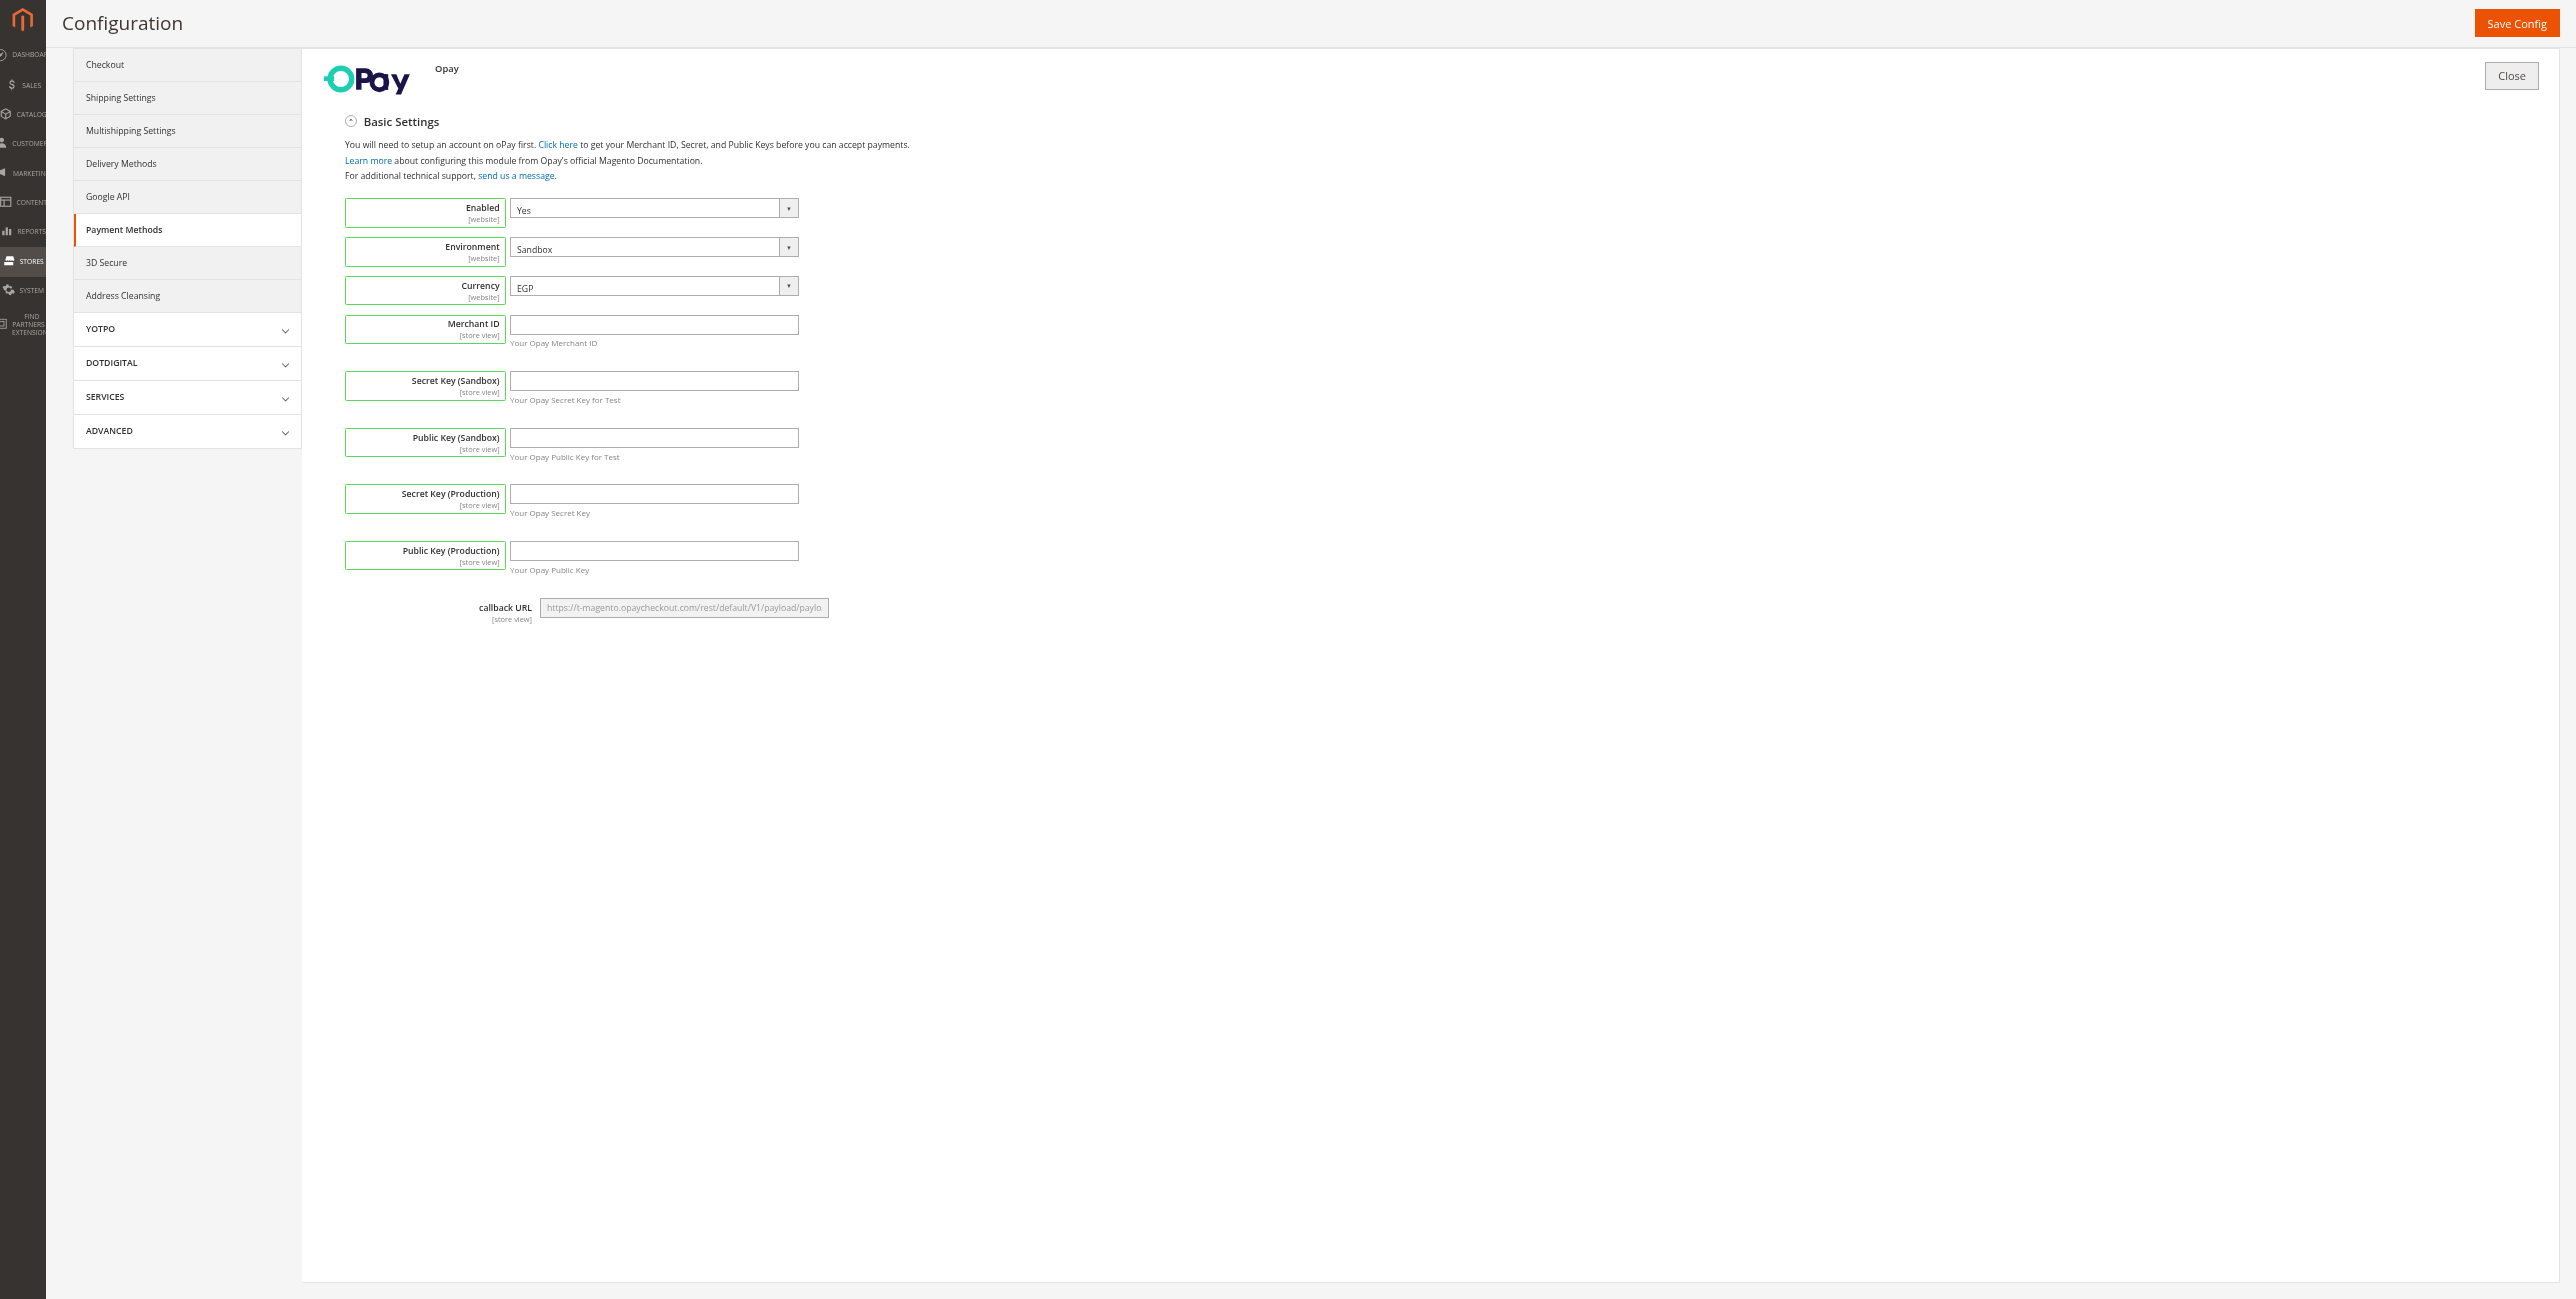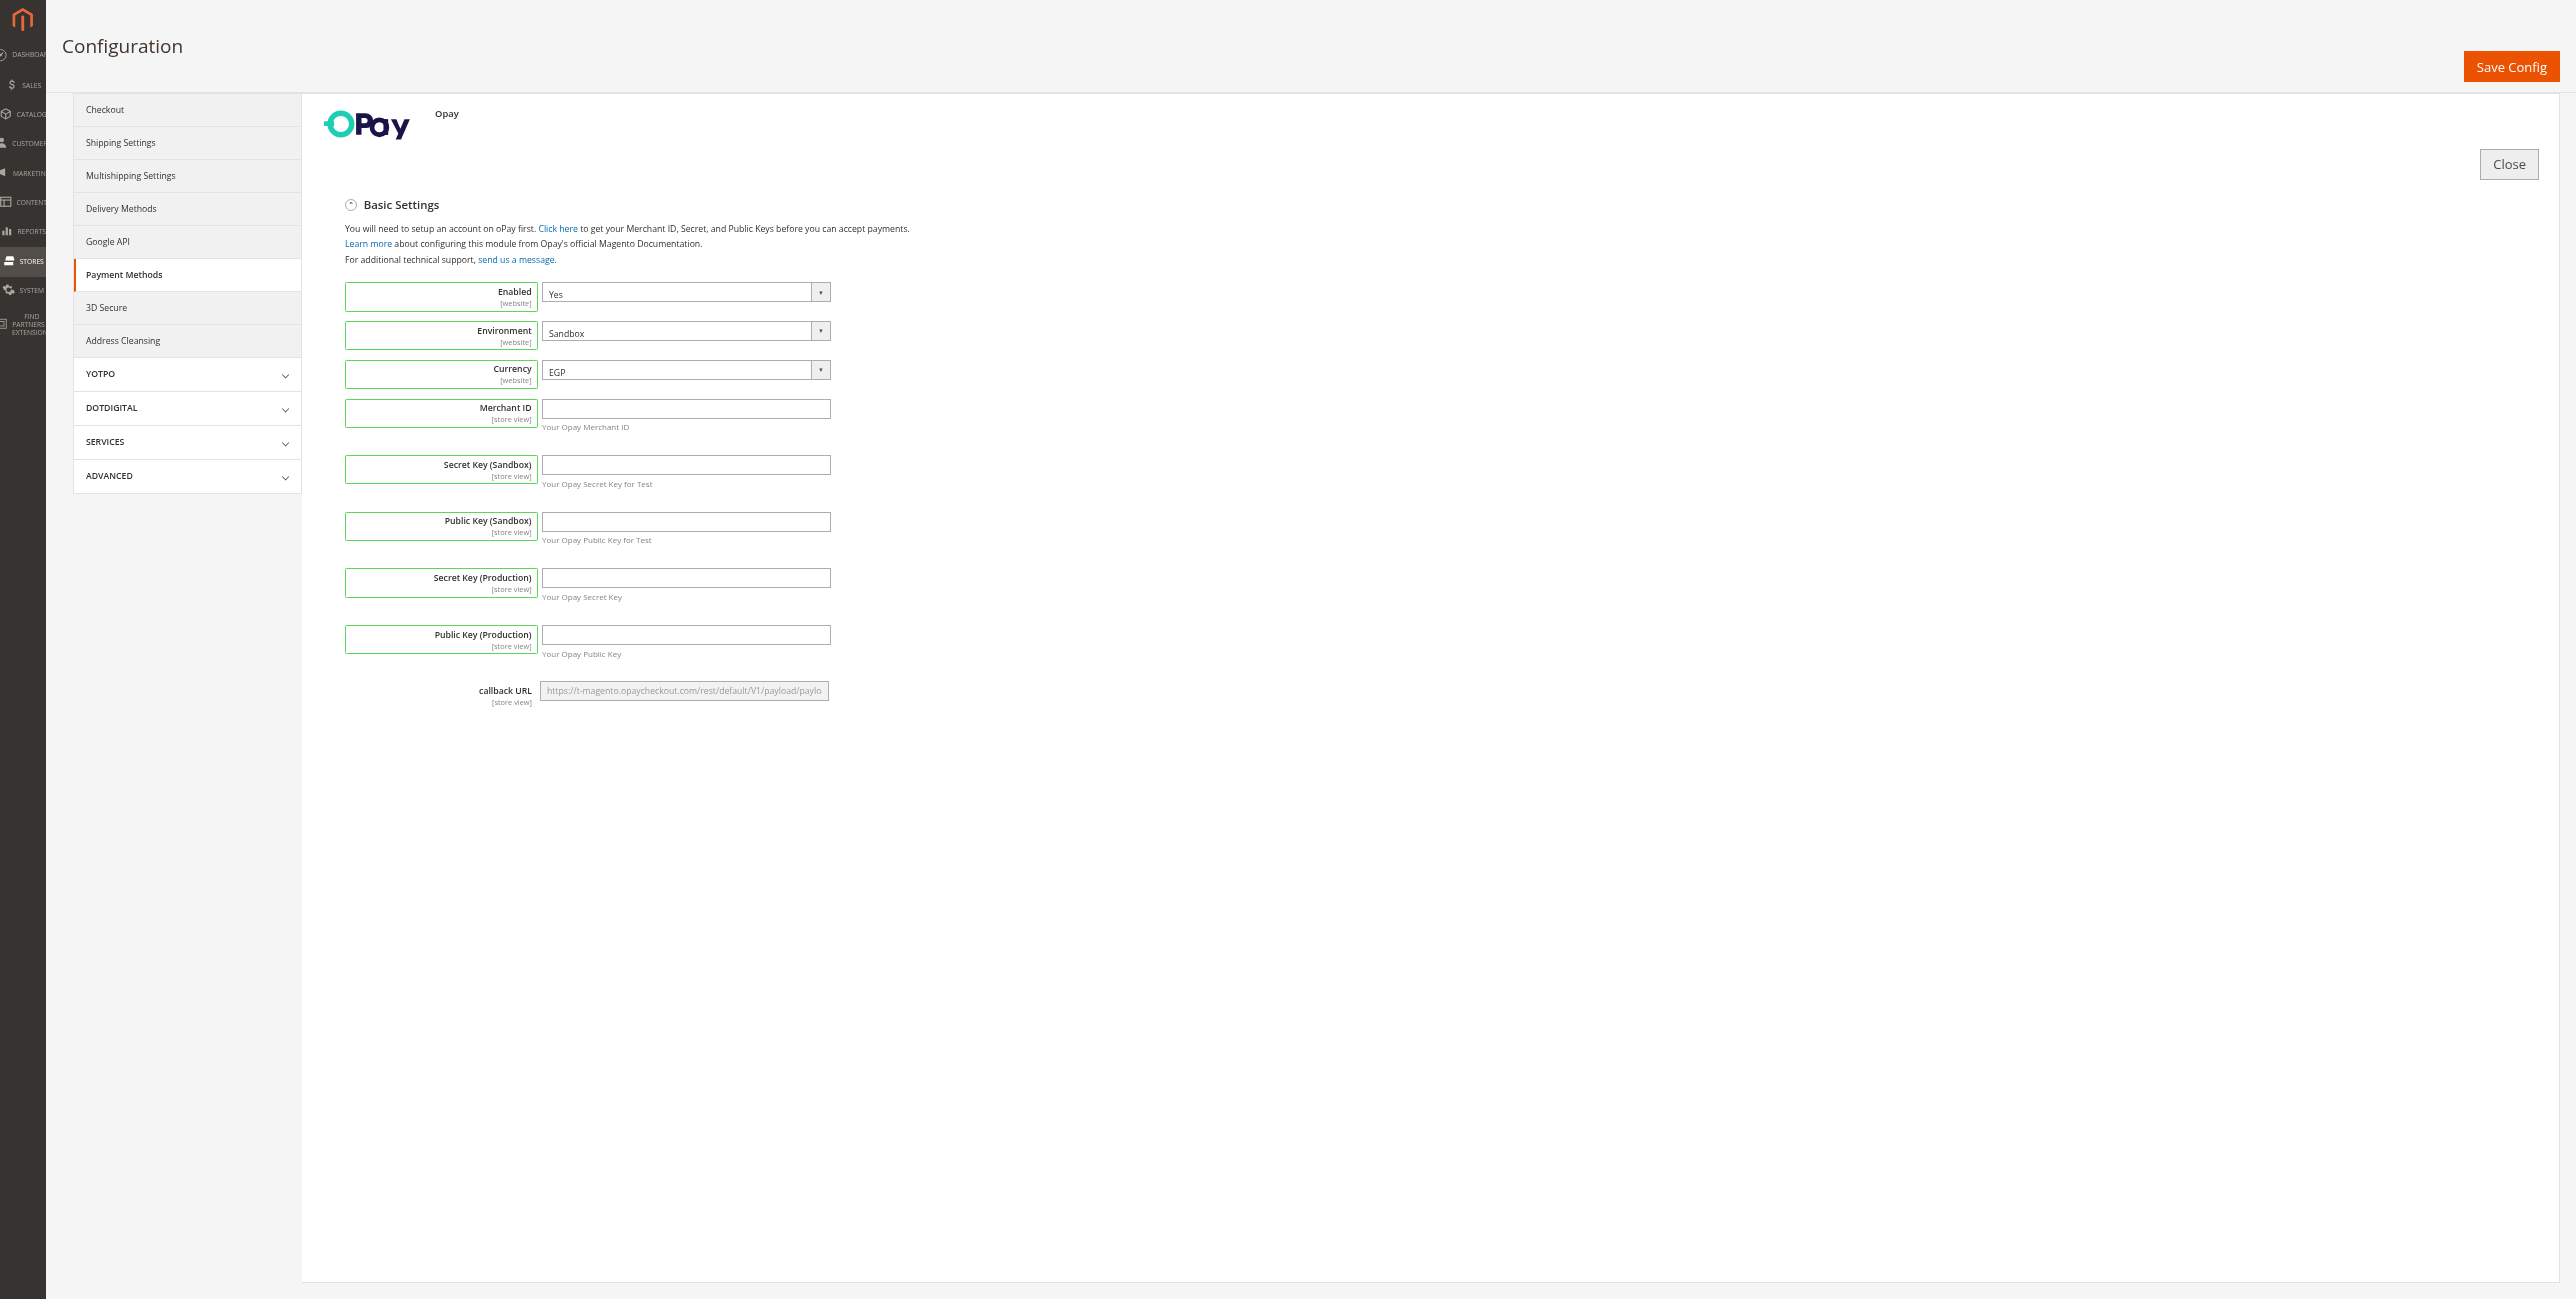--- a/index.html
+++ b/index.html
@@ -12,21 +12,21 @@
 .admin-nav .logo svg { width: 21.5px; height: 24px; }
 .nav-item { display: flex; align-items: center; justify-content: center; padding: 6.7px 1.3px; color: #aaa6a0; font-size: 6.7px; text-align: center; cursor: pointer; gap: 4px; }
 .nav-item.active { background: #524d49; color: #fff; }
 .nav-item .icon { font-size: 13.5px; line-height: 1; }
 .nav-item .label { line-height: 1.2; }
 
 
 .main { flex: 1; display: flex; flex-direction: column; }
 .page-header { display: flex; justify-content: space-between; align-items: center; padding: 9.4px 16px; background: #f5f5f5; border-bottom: 0.7px solid #e3e3e3; }
 .page-title { font-size: 19px; font-weight: 400; color: #41362f; }
-.btn { font-size: 13px; padding: 5.4px 12px; border: 0.7px solid transparent; cursor: pointer; font-family: inherit; margin-top: 42px; }
+.btn { font-size: 11px; padding: 5.4px 12px; border: 0.7px solid transparent; cursor: pointer; font-family: inherit; }
 .btn-primary { background: #eb5202; color: #fff; border-color: #eb5202; }
 .btn-secondary { background: #eee; color: #514943; border: 0.7px solid #adadad; }
 
 
 .content-row { display: flex; flex: 1; padding: 0 16px 16px 27px; gap: 0; background: #f5f5f5; }
 
 
 .config-menu { width: 229px; flex-shrink: 0; }
 .config-menu ul { list-style: none; border: 0.7px solid #e3e3e3; }
 .config-menu li { background: #f1f1f1; border-bottom: 0.7px solid #e3e3e3; }
@@ -50,21 +50,21 @@
 .section-title { display: flex; align-items: center; gap: 6.7px; margin: 17.5px 0 9.4px 23px; font-size: 11.4px; font-weight: 600; color: #303030; cursor: pointer; }
 .section-title .toggle-icon { width: 12px; height: 12px; border: 0.7px solid #adadad; border-radius: 50%; display: flex; align-items: center; justify-content: center; font-size: 6.7px; color: #514943; }
 
 .intro { margin: 0 0 13.5px 23px; font-size: 8.7px; line-height: 1.8; }
 .intro a { color: #006bb4; text-decoration: none; }
 
 
 .form-wrap { margin-left: 23px; }
 .form-row { display: flex; align-items: flex-start; margin-bottom: 9.4px; }
 .form-row .label-col { width: 195px; text-align: right; padding-right: 8px; padding-top: 4px; }
-.form-row .label-col.required { border: 0.7px solid #5bd75b; border-radius: 1.3px; padding: 2.7px 5.4px; margin-right: 4px; width: 193px; }
+.form-row .label-col.required { border: 0.7px solid #5bd75b; border-radius: 1.3px; padding: 2.7px 5.4px; margin-right: 4px; width: 161px; }
 .form-row .label-col .lbl { font-size: 8.7px; font-weight: 600; }
 .form-row .label-col .scope { font-size: 7.4px; color: #858585; display: block; }
 .form-row .field-col { flex: 0 0 289px; }
 .form-row .field-col input[type=text], .form-row .field-col .select-box { width: 100%; height: 20px; border: 0.7px solid #adadad; padding: 0 6px; font-size: 8.7px; font-family: inherit; background: #fff; }
 .form-row .field-col .select-box { display: flex; align-items: flex-end; justify-content: space-between; background: #fff; position: relative; padding-right: 0; }
 .form-row .field-col .select-box .arrow { width: 19px; height: 100%; background: #efefef; border-left: 0.7px solid #adadad; display: flex; align-items: center; justify-content: center; font-size: 6.7px; color: #514943; }
 .form-row .field-col input[readonly] { background: #f2f2f2; color: #999; }
 .form-row .field-col .help { font-size: 8px; color: #858585; margin-top: 2.7px; }
 .spacer-row { height: 13.5px; }
 </style>

